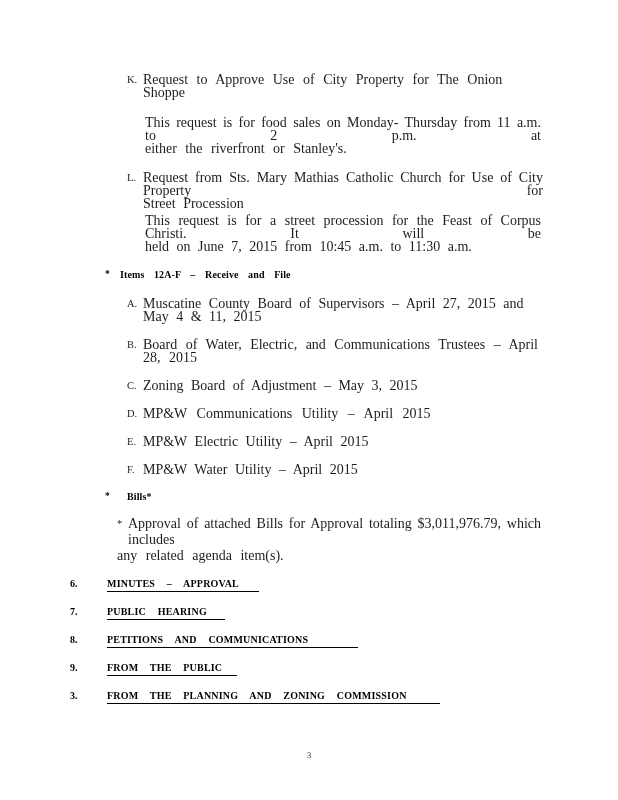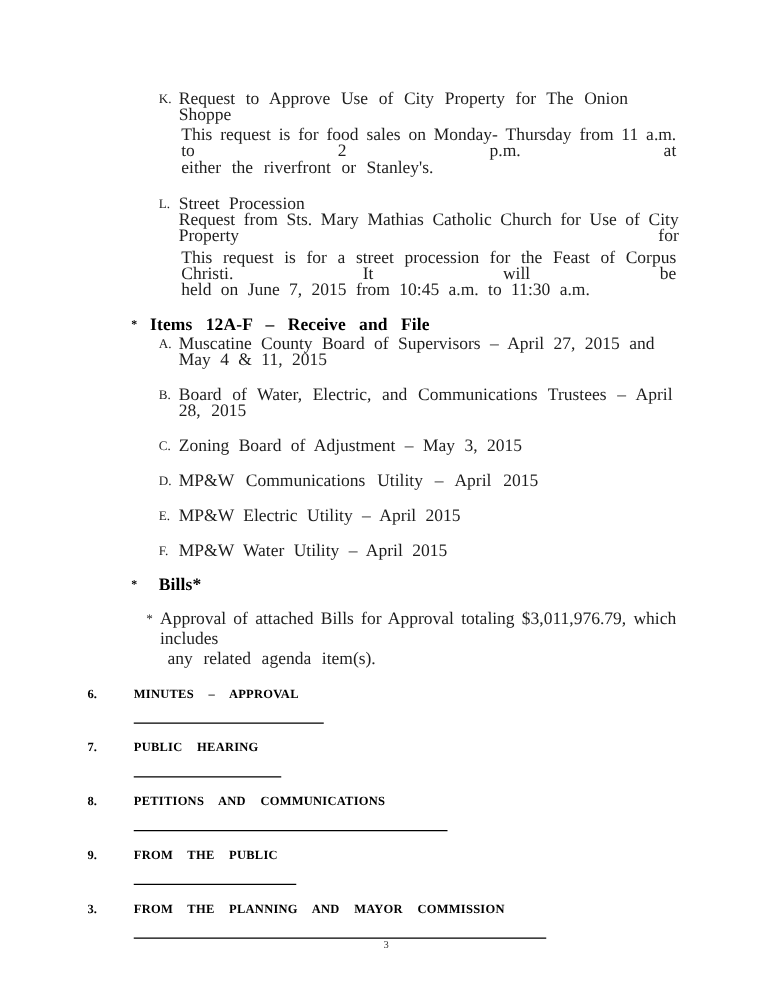--- a/index.html
+++ b/index.html
@@ -19,42 +19,42 @@
   .marker { flex:0 0 16px; font-size:10.5px; line-height:13px; }
   .content { flex:1 1 auto; min-width:0; }
   
   .para { margin-left:145px; width:396px; }
   .just { text-align:justify; text-align-last:justify; text-justify:inter-word; word-spacing:2px; } .ws4 { word-spacing:4px; }
   .ws5 { word-spacing:5px; } .ws6 { word-spacing:6px; }
   
   .ast-row { display:flex; margin-left:105px; font-weight:bold; color:#000; }
   .ast-mark { flex:0 0 15px; font-size:9.5px; line-height:11px; }
   .ast-mark.wide { flex-basis:22px; }
-  .ast-heading { font-size:14px; line-height:11px; word-spacing:7px; letter-spacing:0.1px; }
+  .ast-heading { font-size:10px; line-height:11px; word-spacing:7px; letter-spacing:0.1px; }
   
   .bills-note { margin-left:117px; }
   .bills-note .line { line-height:16px; }
   .bn-line1 { display:flex; }
   .bn-mark { flex:0 0 11px; font-size:10.5px; line-height:16px; }
   .bn-text { width:413px; }
   .bn-rest { margin-left:17px; width:407px; }
-  .bn-last { margin-left:17px; }
+  .bn-last { }
   
   .sec { display:flex; margin-left:70px; margin-top:13px; }
   .sec-num { flex:0 0 37px; font-weight:bold; font-size:10px; line-height:13px; color:#000; }
   .sec-title {
     font-weight:bold; font-size:10px; line-height:13px; color:#000;
     word-spacing:9px; letter-spacing:0.2px;
-    border-bottom:1px solid #000; padding-bottom:16px;
+    border-bottom:1px solid #000; padding-bottom:1px;
   }
   .pr-a { padding-right:20px; } .pr-b { padding-right:18px;text-align:center; }
   .pr-c { padding-right:50px; } .pr-d { padding-right:15px; }
   .pr-e { padding-right:33px; }
   
-  .mt17 { margin-top:3px; } .mt16 { margin-top:16px; }
+  .mt17 { margin-top:17px; } .mt16 { margin-top:16px; }
   .mt20 { margin-top:4px; } .mt15 { margin-top:15px; }
   .mt14 { margin-top:14px; }
   .pageno {
     position:absolute; top:750px; left:0; width:100%;
     text-align:center; font-size:8.5px; color:#333;
   }
 </style>
 </head>
 <body>
 
@@ -67,22 +67,22 @@
     </div>
   </div>
   <div class="para mt17">
     <div class="line just">This request is for food sales on Monday- Thursday from 11 a.m. to 2 p.m. at</div>
     <div class="line ws5">either the riverfront or Stanley's.</div>
   </div>
 
   <div class="item mt16">
     <span class="marker">L.</span>
     <div class="content">
+      <div class="line just">Request from Sts. Mary Mathias Catholic Church for Use of City Property for</div>
       <div class="line ws4">Street Procession</div>
-      <div class="line just">Request from Sts. Mary Mathias Catholic Church for Use of City Property for</div>
     </div>
   </div>
   <div class="para mt20">
     <div class="line just">This request is for a street procession for the Feast of Corpus Christi. It will be</div>
     <div class="line ws4">held on June 7, 2015 from 10:45 a.m. to 11:30 a.m.</div>
   </div>
 
   <div class="ast-row mt16">
     <span class="ast-mark">*</span>
     <span class="ast-heading">Items 12A-F – Receive and File</span>
@@ -149,18 +149,18 @@
   <div class="sec">
     <span class="sec-num">8.</span>
     <span class="sec-title pr-c">PETITIONS AND COMMUNICATIONS</span>
   </div>
   <div class="sec">
     <span class="sec-num">9.</span>
     <span class="sec-title pr-d">FROM THE PUBLIC</span>
   </div>
   <div class="sec">
     <span class="sec-num">3.</span>
-    <span class="sec-title pr-e">FROM THE PLANNING AND MAYOR COMMISSION</span>
+    <span class="sec-title pr-e">FROM THE PLANNING AND ZONING COMMISSION</span>
   </div>
 
   <div class="pageno">3</div>
 
 </div>
 
 </body></html>

